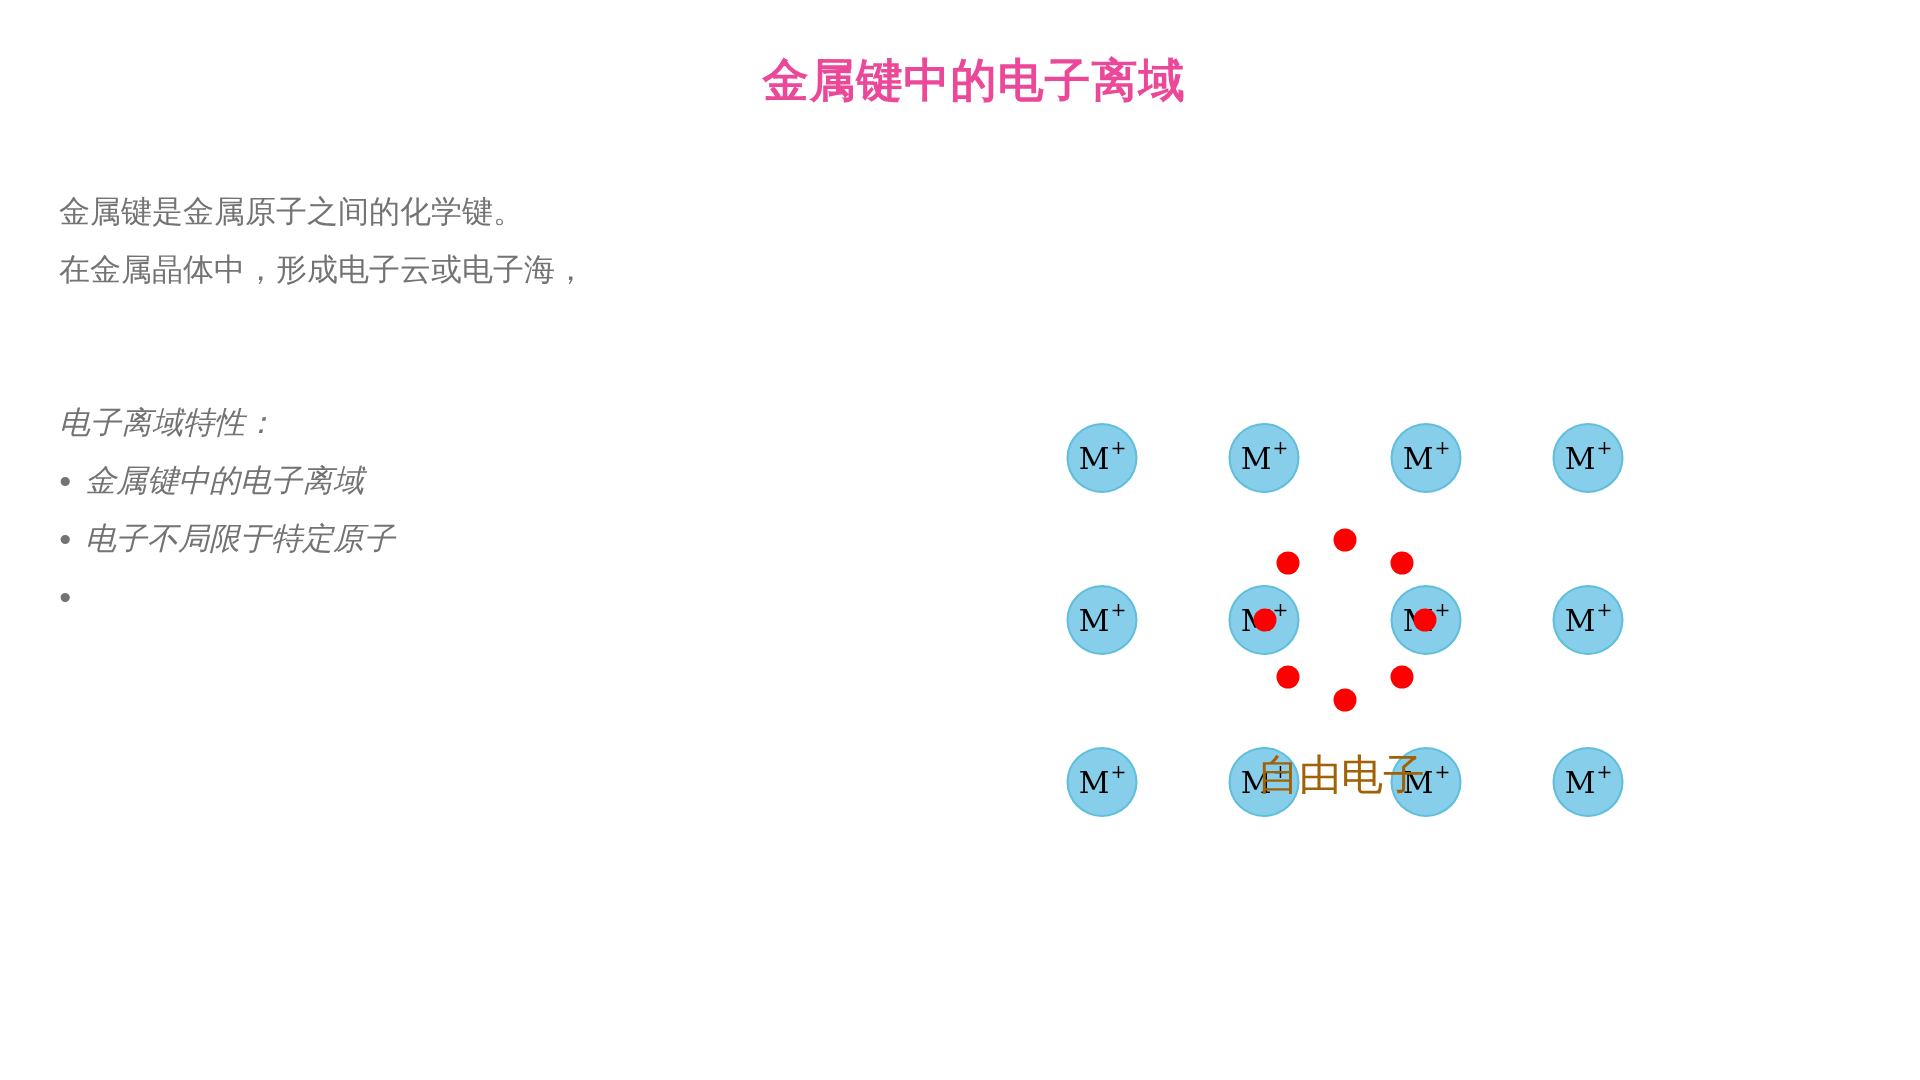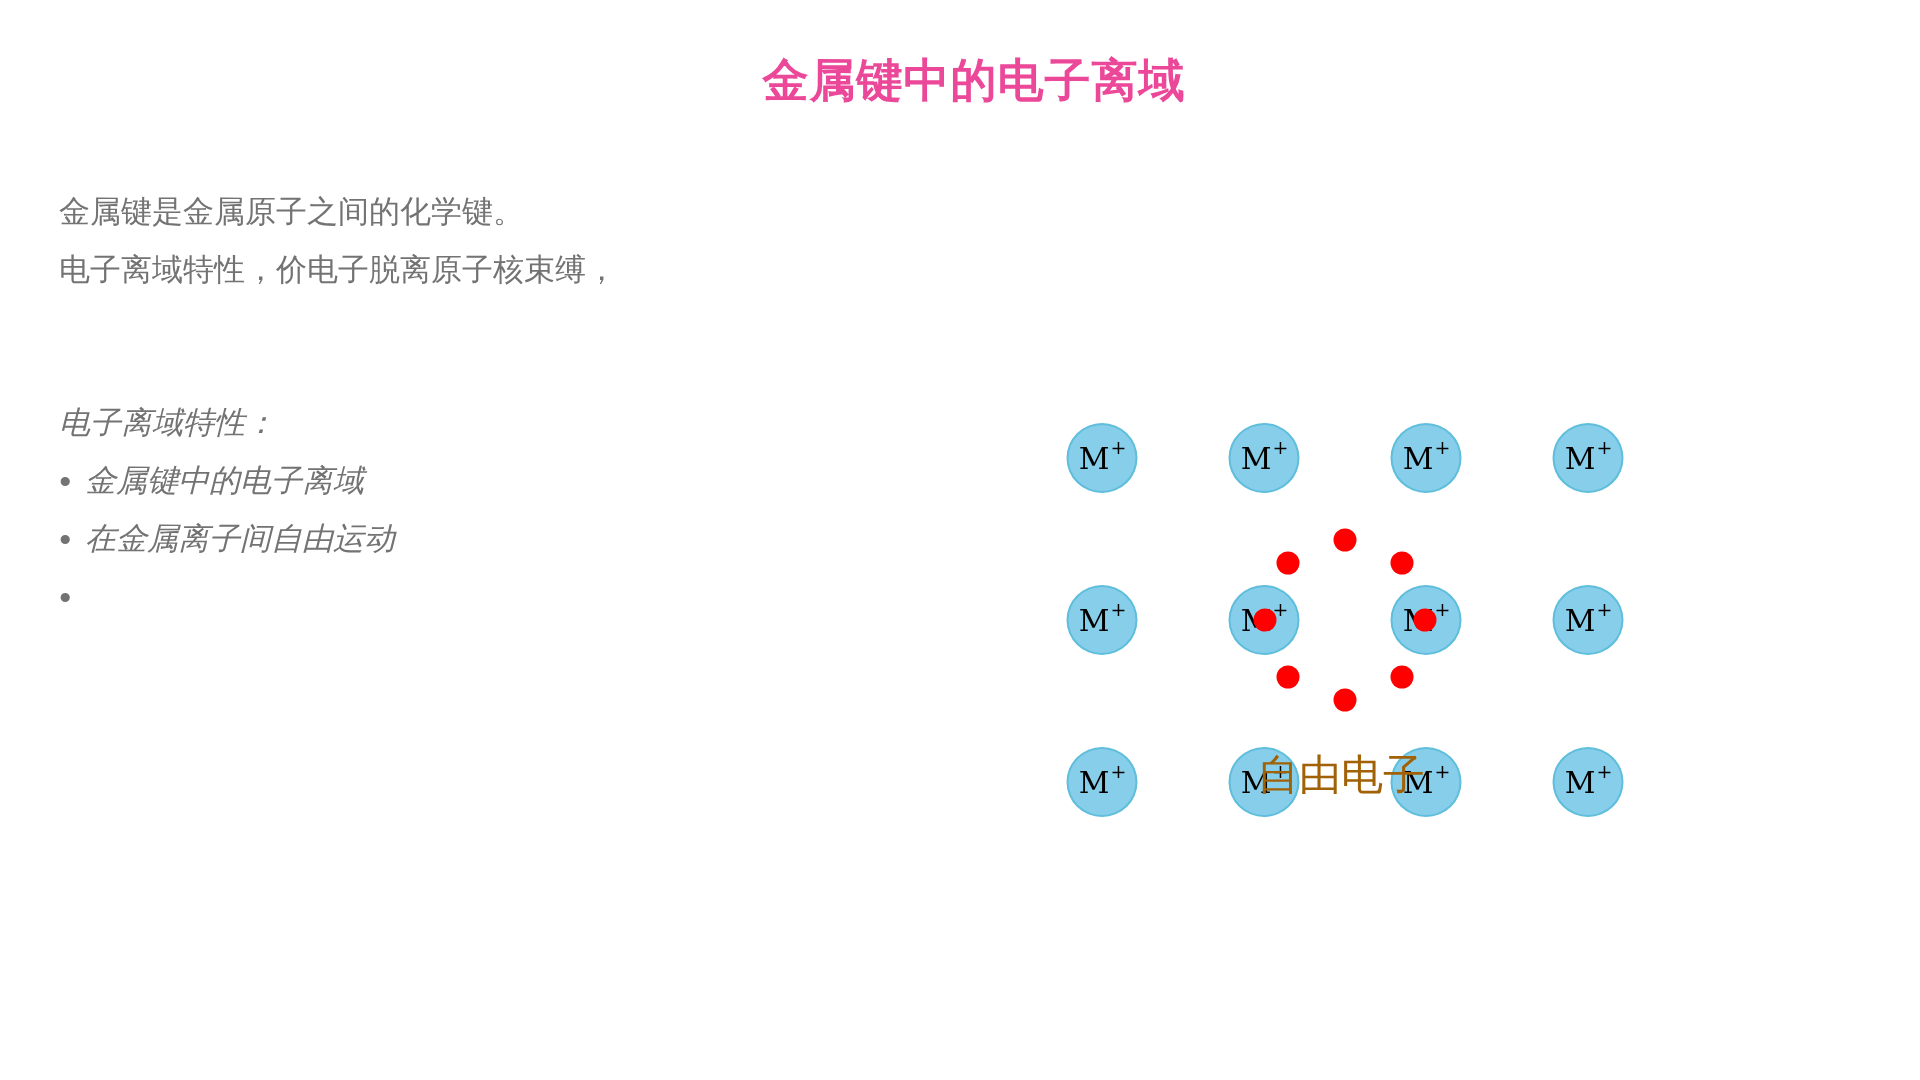--- a/index.html
+++ b/index.html
@@ -83,32 +83,32 @@
 </style>
 </head>
 <body>
 
 <div id="canvas">
 
   <div class="page-title">金属键中的电子离域</div>
 
   <div class="text-block" id="intro-block">
     <div>金属键是金属原子之间的化学键。</div>
-    <div>电子离域特性，价电子脱离原子核束缚，</div>
+    <div>在金属晶体中，形成电子云或电子海，</div>
   </div>
 
   <div class="text-block" id="features-block">
     <div>电子离域特性：</div>
     <div class="bullet-line">
       <span class="bullet-dot">•</span>
       <span>金属键中的电子离域</span>
     </div>
     <div class="bullet-line">
       <span class="bullet-dot">•</span>
-      <span>在金属离子间自由运动</span>
+      <span>电子不局限于特定原子</span>
     </div>
     <div class="bullet-line">
       <span class="bullet-dot">•</span>
     </div>
   </div>
 
   <div id="diagram">
     <div class="electron-label" style="left: 1341px; top: 775px;">自由电子</div>
   <div class="ion" style="left: 1102px; top: 458px; background: rgb(135, 206, 235); border: 2.5px solid rgb(95, 190, 219);">
         <span>M<sup>+</sup></span>

